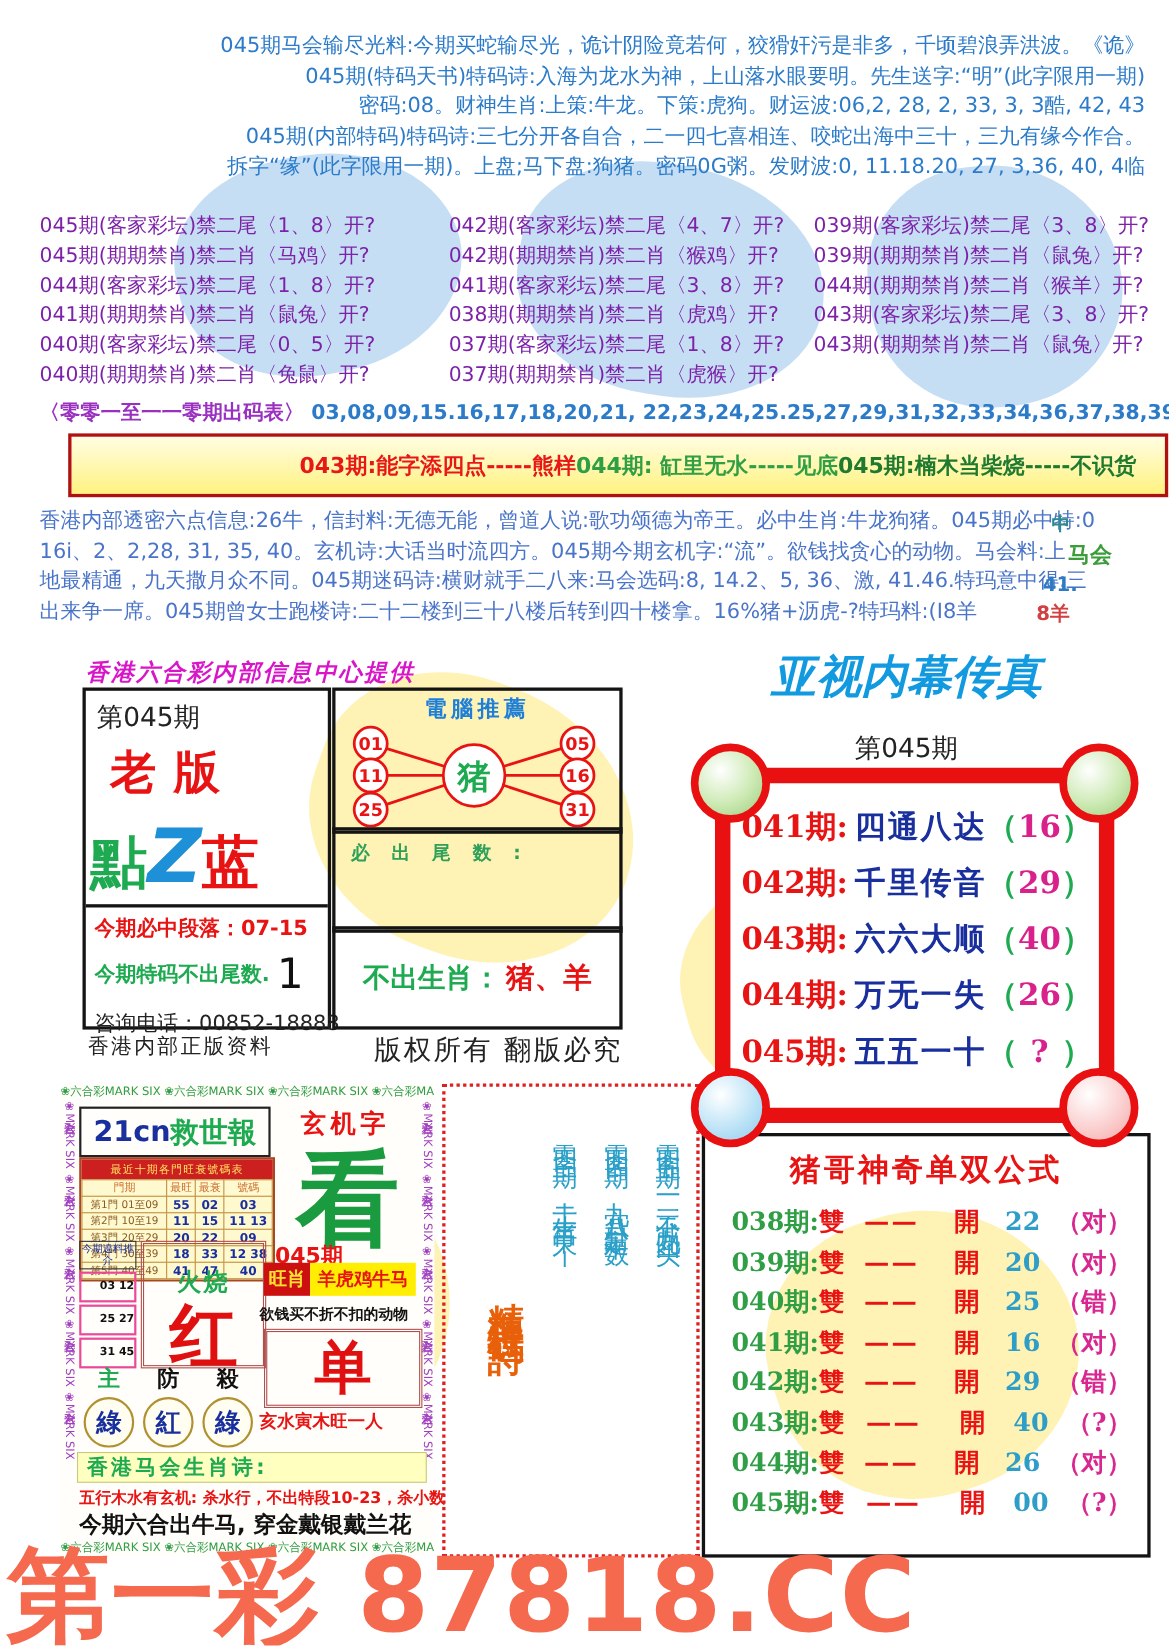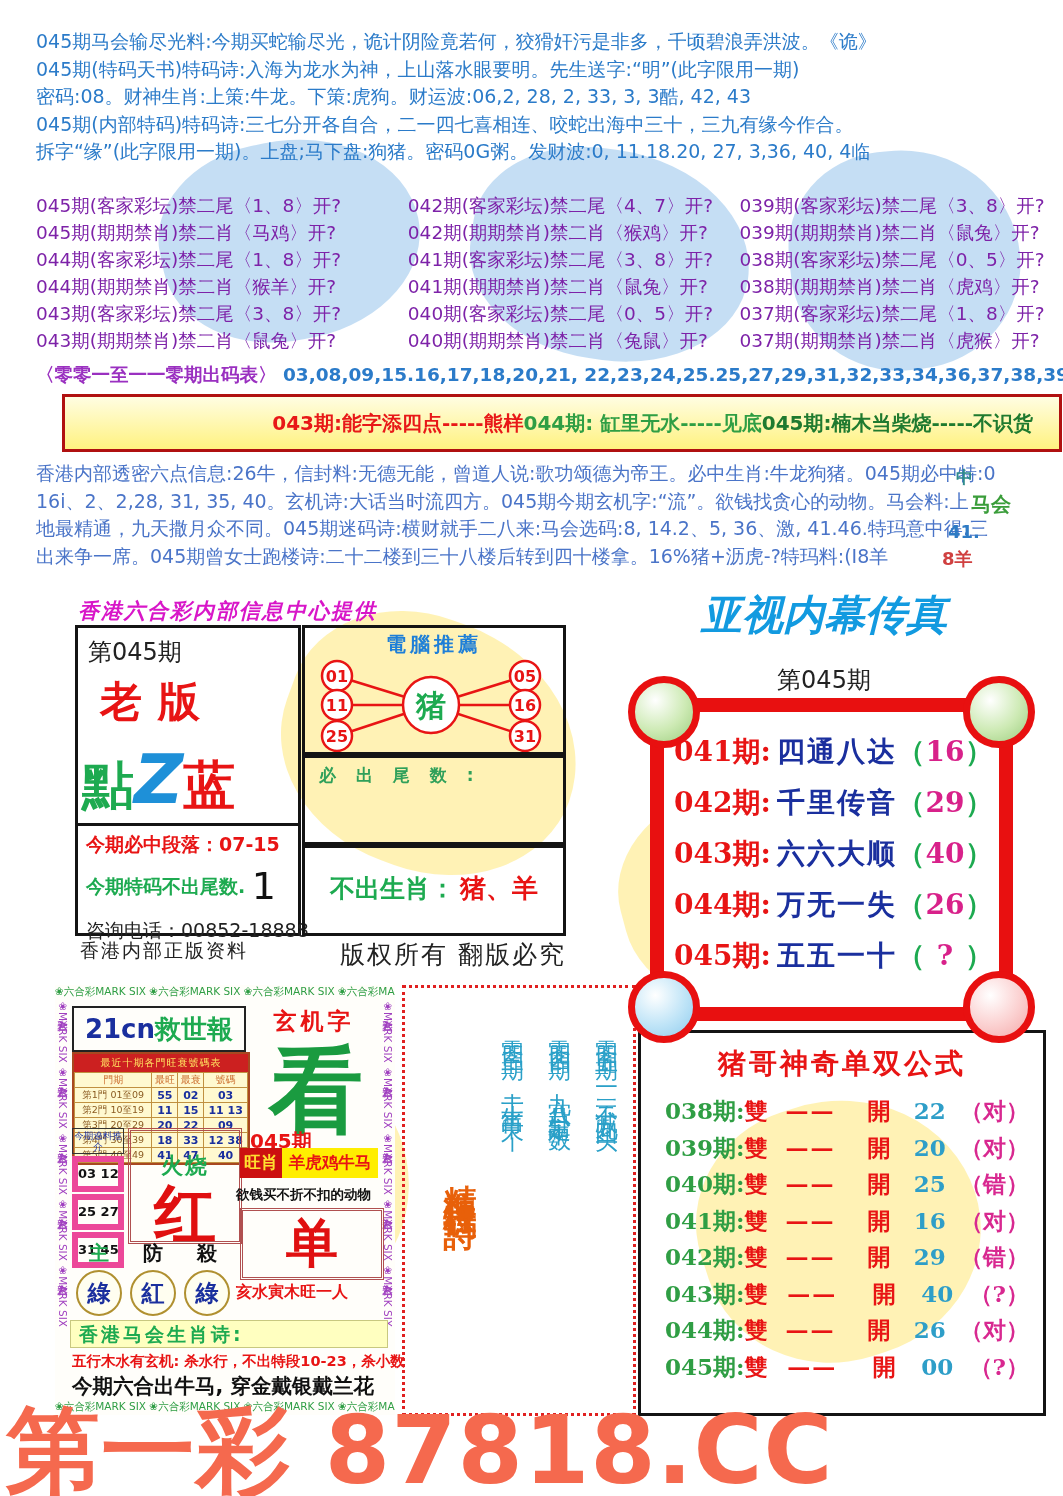--- a/index.html
+++ b/index.html
@@ -6,21 +6,21 @@
   body{width:1063px;height:1496px;position:relative;background:#ffffff;overflow:hidden;
        font-family:"DejaVu Sans","Liberation Sans",sans-serif;}
   .abs{position:absolute;}
   .wm{position:absolute;z-index:0;pointer-events:none;border-radius:45% 55% 50% 50%;}
   .wm.blue{background:rgba(150,195,235,0.55);}
   .wm.yellow{background:rgba(255,232,120,0.55);}
   #content{position:absolute;inset:0;z-index:1;}
 
   
   .topinfo{left:36px;top:28px;width:1005px;color:#2b7bc9;font-size:19px;line-height:27.5px;font-weight:500;}
-  .topinfo div{white-space:nowrap;}
+  .topinfo div{white-space:nowrap;text-align:right;}
 
   
   .bangrid{left:36px;top:192px;width:1005px;display:grid;grid-template-columns:37% 33% 30%;
            color:#7d22a8;font-size:18.5px;line-height:27px;font-weight:500;}
   .bangrid div{white-space:nowrap;}
 
   .chuma{left:36px;top:362px;font-size:18.5px;white-space:nowrap;font-weight:600;}
   .chuma .lbl{color:#9a30c0;}
   .chuma .nums{color:#2b7bc9;}
 
@@ -102,21 +102,21 @@
   .gtablewrap{position:absolute;left:2px;top:52px;width:174px;border:2px solid #a84820;}
   .gt-title{background:#cc2020;color:#ffe060;font-size:10px;text-align:center;padding:2px 0;letter-spacing:1px;white-space:nowrap;}
   .gtable{width:100%;border-collapse:collapse;background:#fff9d0;}
   .gtable td{border:1px solid #c09040;font-size:11px;text-align:center;padding:0;height:14px;white-space:nowrap;}
   .gtable .hd td{color:#cc7030;font-size:10px;}
   .gtable .men{color:#8a5a20;font-size:9.5px;}
   .gtable .v{color:#1a2f9e;font-weight:bold;}
   .g-issue{position:absolute;left:180px;top:128px;color:#e81414;font-size:20px;font-weight:bold;}
   .tuijie{position:absolute;left:2px;top:128px;width:52px;}
   .tj-h{border:1px solid #333;color:#1a2f9e;font-size:9.5px;text-align:center;padding:1px 0;line-height:11px;}
-  .tj-c{border:6px solid #ec4899;color:#111;font-size:13px;font-weight:bold;text-align:center;height:24px;line-height:24px;margin-top:2px;white-space:nowrap;}
+  .tj-c{border:2px solid #ec4899;color:#111;font-size:10px;font-weight:bold;text-align:right;height:24px;line-height:24px;margin-top:2px;white-space:nowrap;}
   .huoshao{position:absolute;left:58px;top:128px;width:108px;height:110px;border:3px double #b05050;text-align:center;}
   .hs-top{color:#1daa50;font-size:22px;font-weight:bold;margin-top:20px;letter-spacing:2px;}
   .hs-hong{color:#e01010;font-size:62px;font-weight:900;line-height:66px;font-family:"DejaVu Serif","Liberation Serif",serif;}
   .wangrow{position:absolute;left:170px;top:148px;width:138px;height:30px;display:flex;}
   .wx-l{background:#cc1010;color:#ffe030;font-size:17px;font-weight:bold;padding:3px 4px 0 4px;white-space:nowrap;}
   .wx-v{background:#ffee00;color:#e81414;font-size:16.5px;font-weight:bold;flex:1;text-align:center;padding-top:4px;white-space:nowrap;}
   .yuqian{position:absolute;left:166px;top:186px;width:144px;font-size:13.5px;color:#111;font-weight:bold;white-space:nowrap;}
   .danframe{position:absolute;left:170px;top:208px;width:138px;height:66px;border:3px double #b05050;
             display:flex;align-items:center;justify-content:center;}
   .dan{color:#e01010;font-size:52px;font-weight:900;font-family:"DejaVu Serif","Liberation Serif",serif;}
@@ -176,21 +176,20 @@
 
   <div class="abs bangrid">
     <div>045期(客家彩坛)禁二尾〈1、8〉开?</div>
     <div>042期(客家彩坛)禁二尾〈4、7〉开?</div>
     <div>039期(客家彩坛)禁二尾〈3、8〉开?</div>
     <div>045期(期期禁肖)禁二肖〈马鸡〉开?</div>
     <div>042期(期期禁肖)禁二肖〈猴鸡〉开?</div>
     <div>039期(期期禁肖)禁二肖〈鼠兔〉开?</div>
     <div>044期(客家彩坛)禁二尾〈1、8〉开?</div>
     <div>041期(客家彩坛)禁二尾〈3、8〉开?</div>
-    <div>038期(客家彩坛)禁二尾〈0、5〉开?</div>
     <div>044期(期期禁肖)禁二肖〈猴羊〉开?</div>
     <div>041期(期期禁肖)禁二肖〈鼠兔〉开?</div>
     <div>038期(期期禁肖)禁二肖〈虎鸡〉开?</div>
     <div>043期(客家彩坛)禁二尾〈3、8〉开?</div>
     <div>040期(客家彩坛)禁二尾〈0、5〉开?</div>
     <div>037期(客家彩坛)禁二尾〈1、8〉开?</div>
     <div>043期(期期禁肖)禁二肖〈鼠兔〉开?</div>
     <div>040期(期期禁肖)禁二肖〈兔鼠〉开?</div>
     <div>037期(期期禁肖)禁二肖〈虎猴〉开?</div>
   </div>

